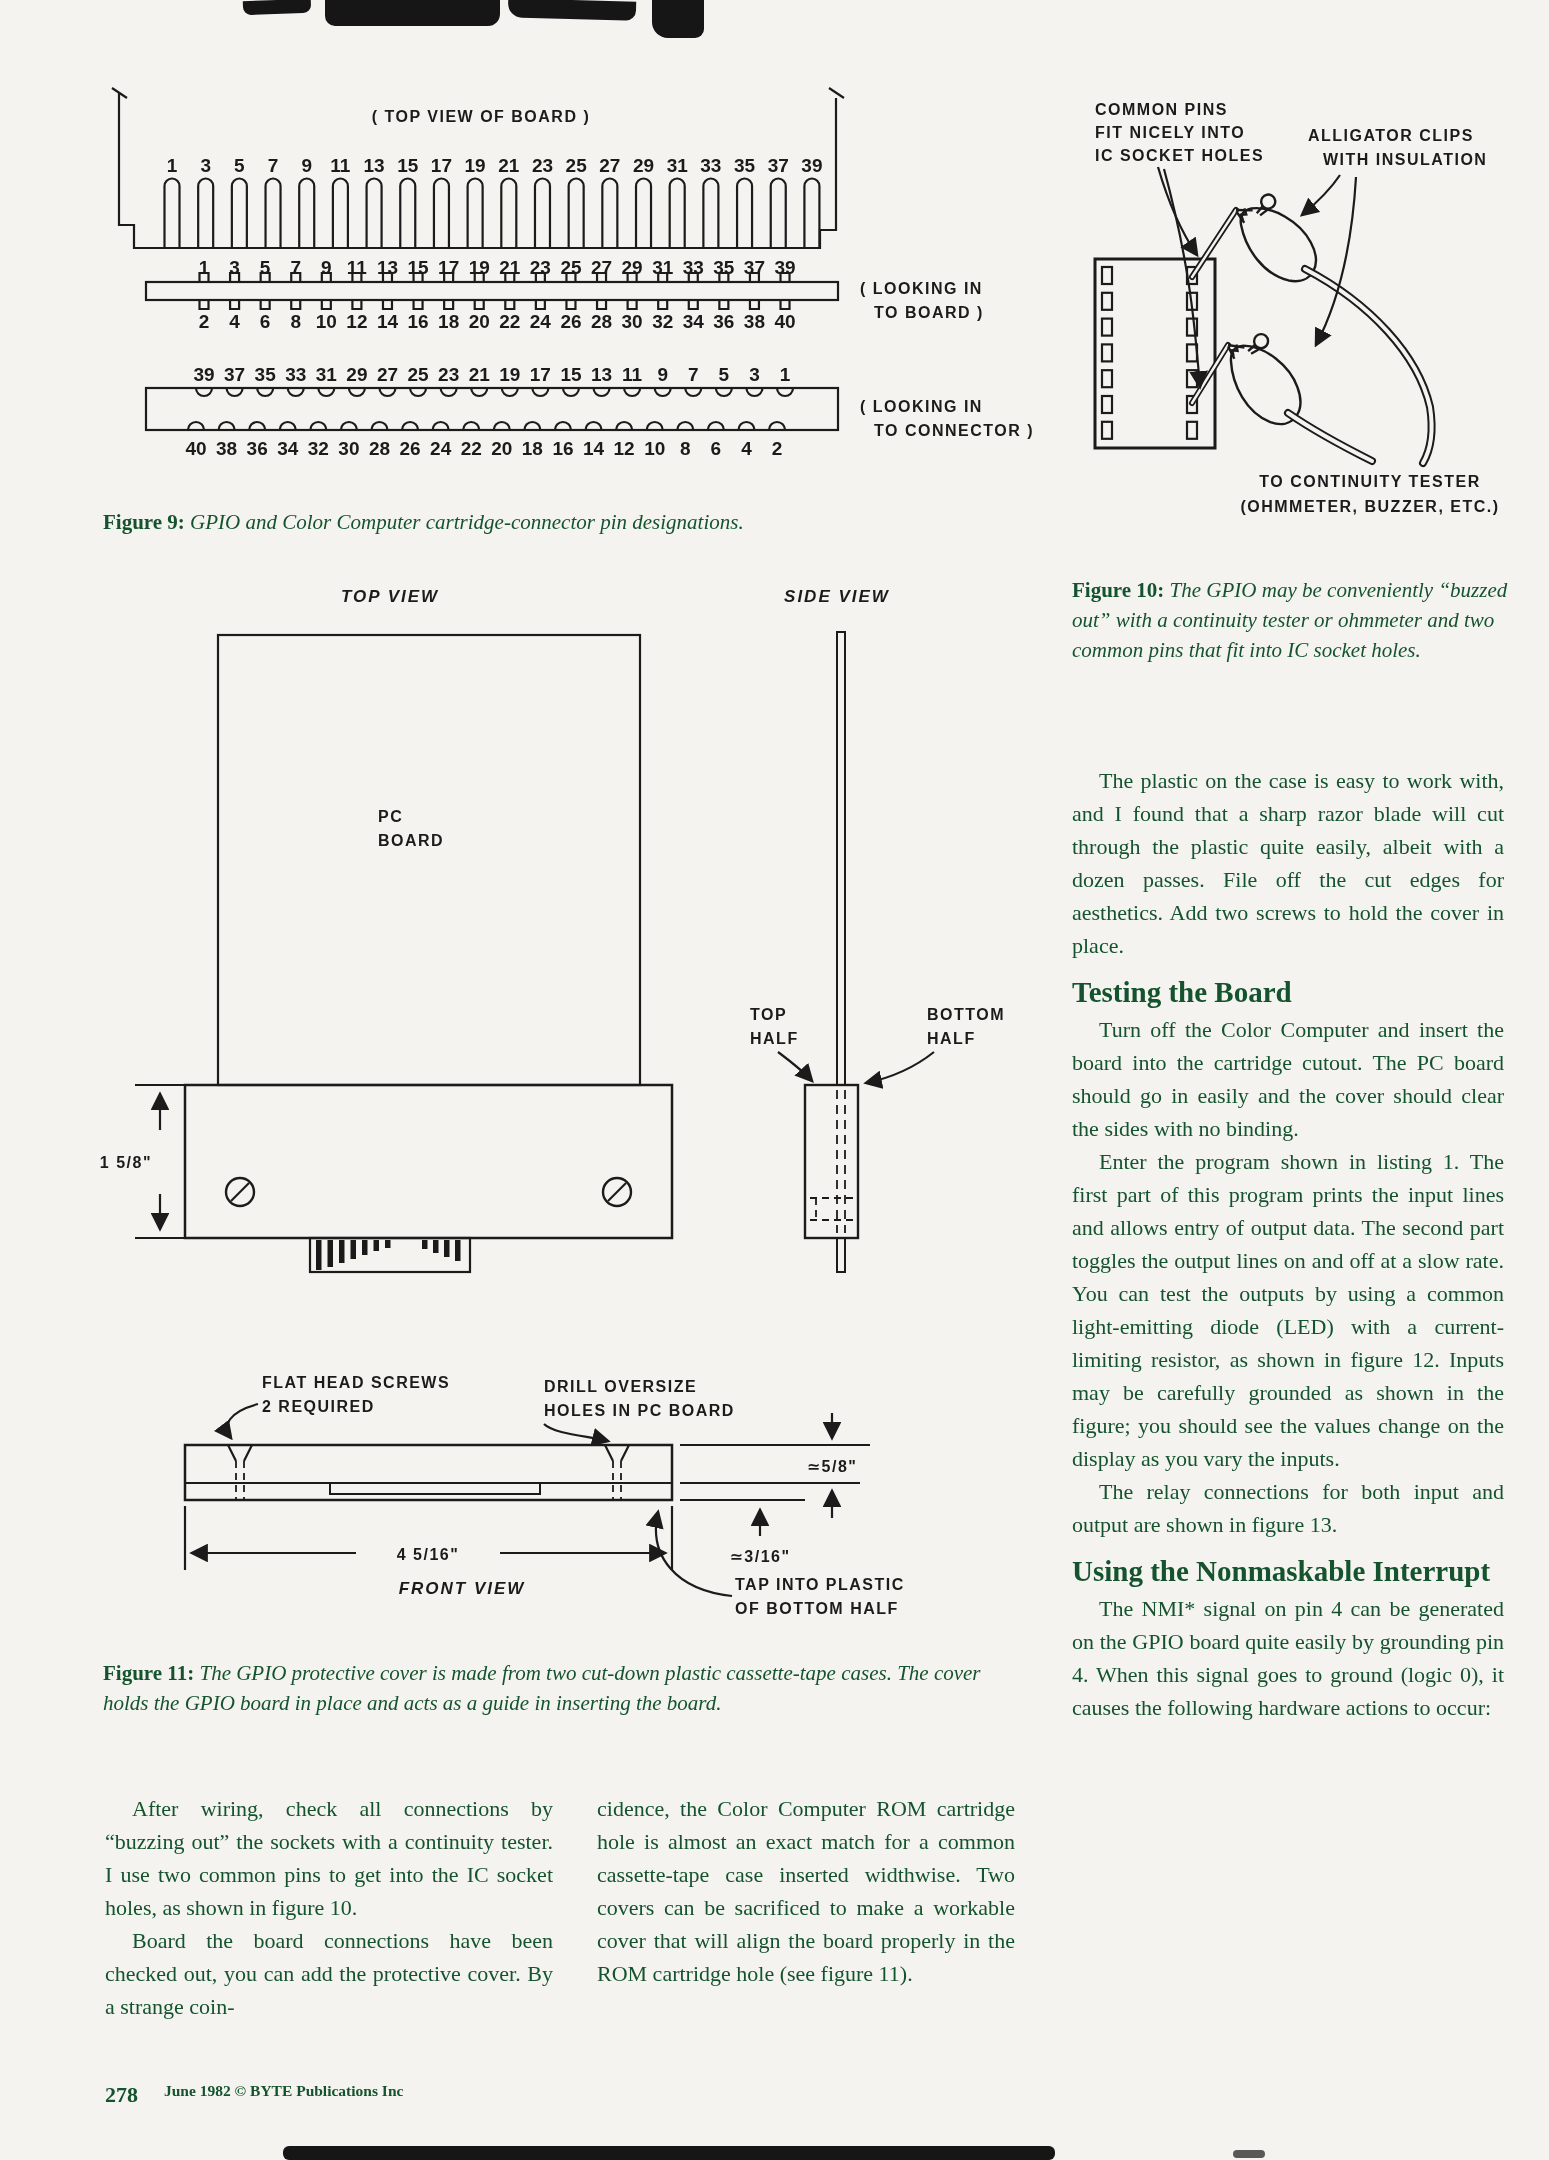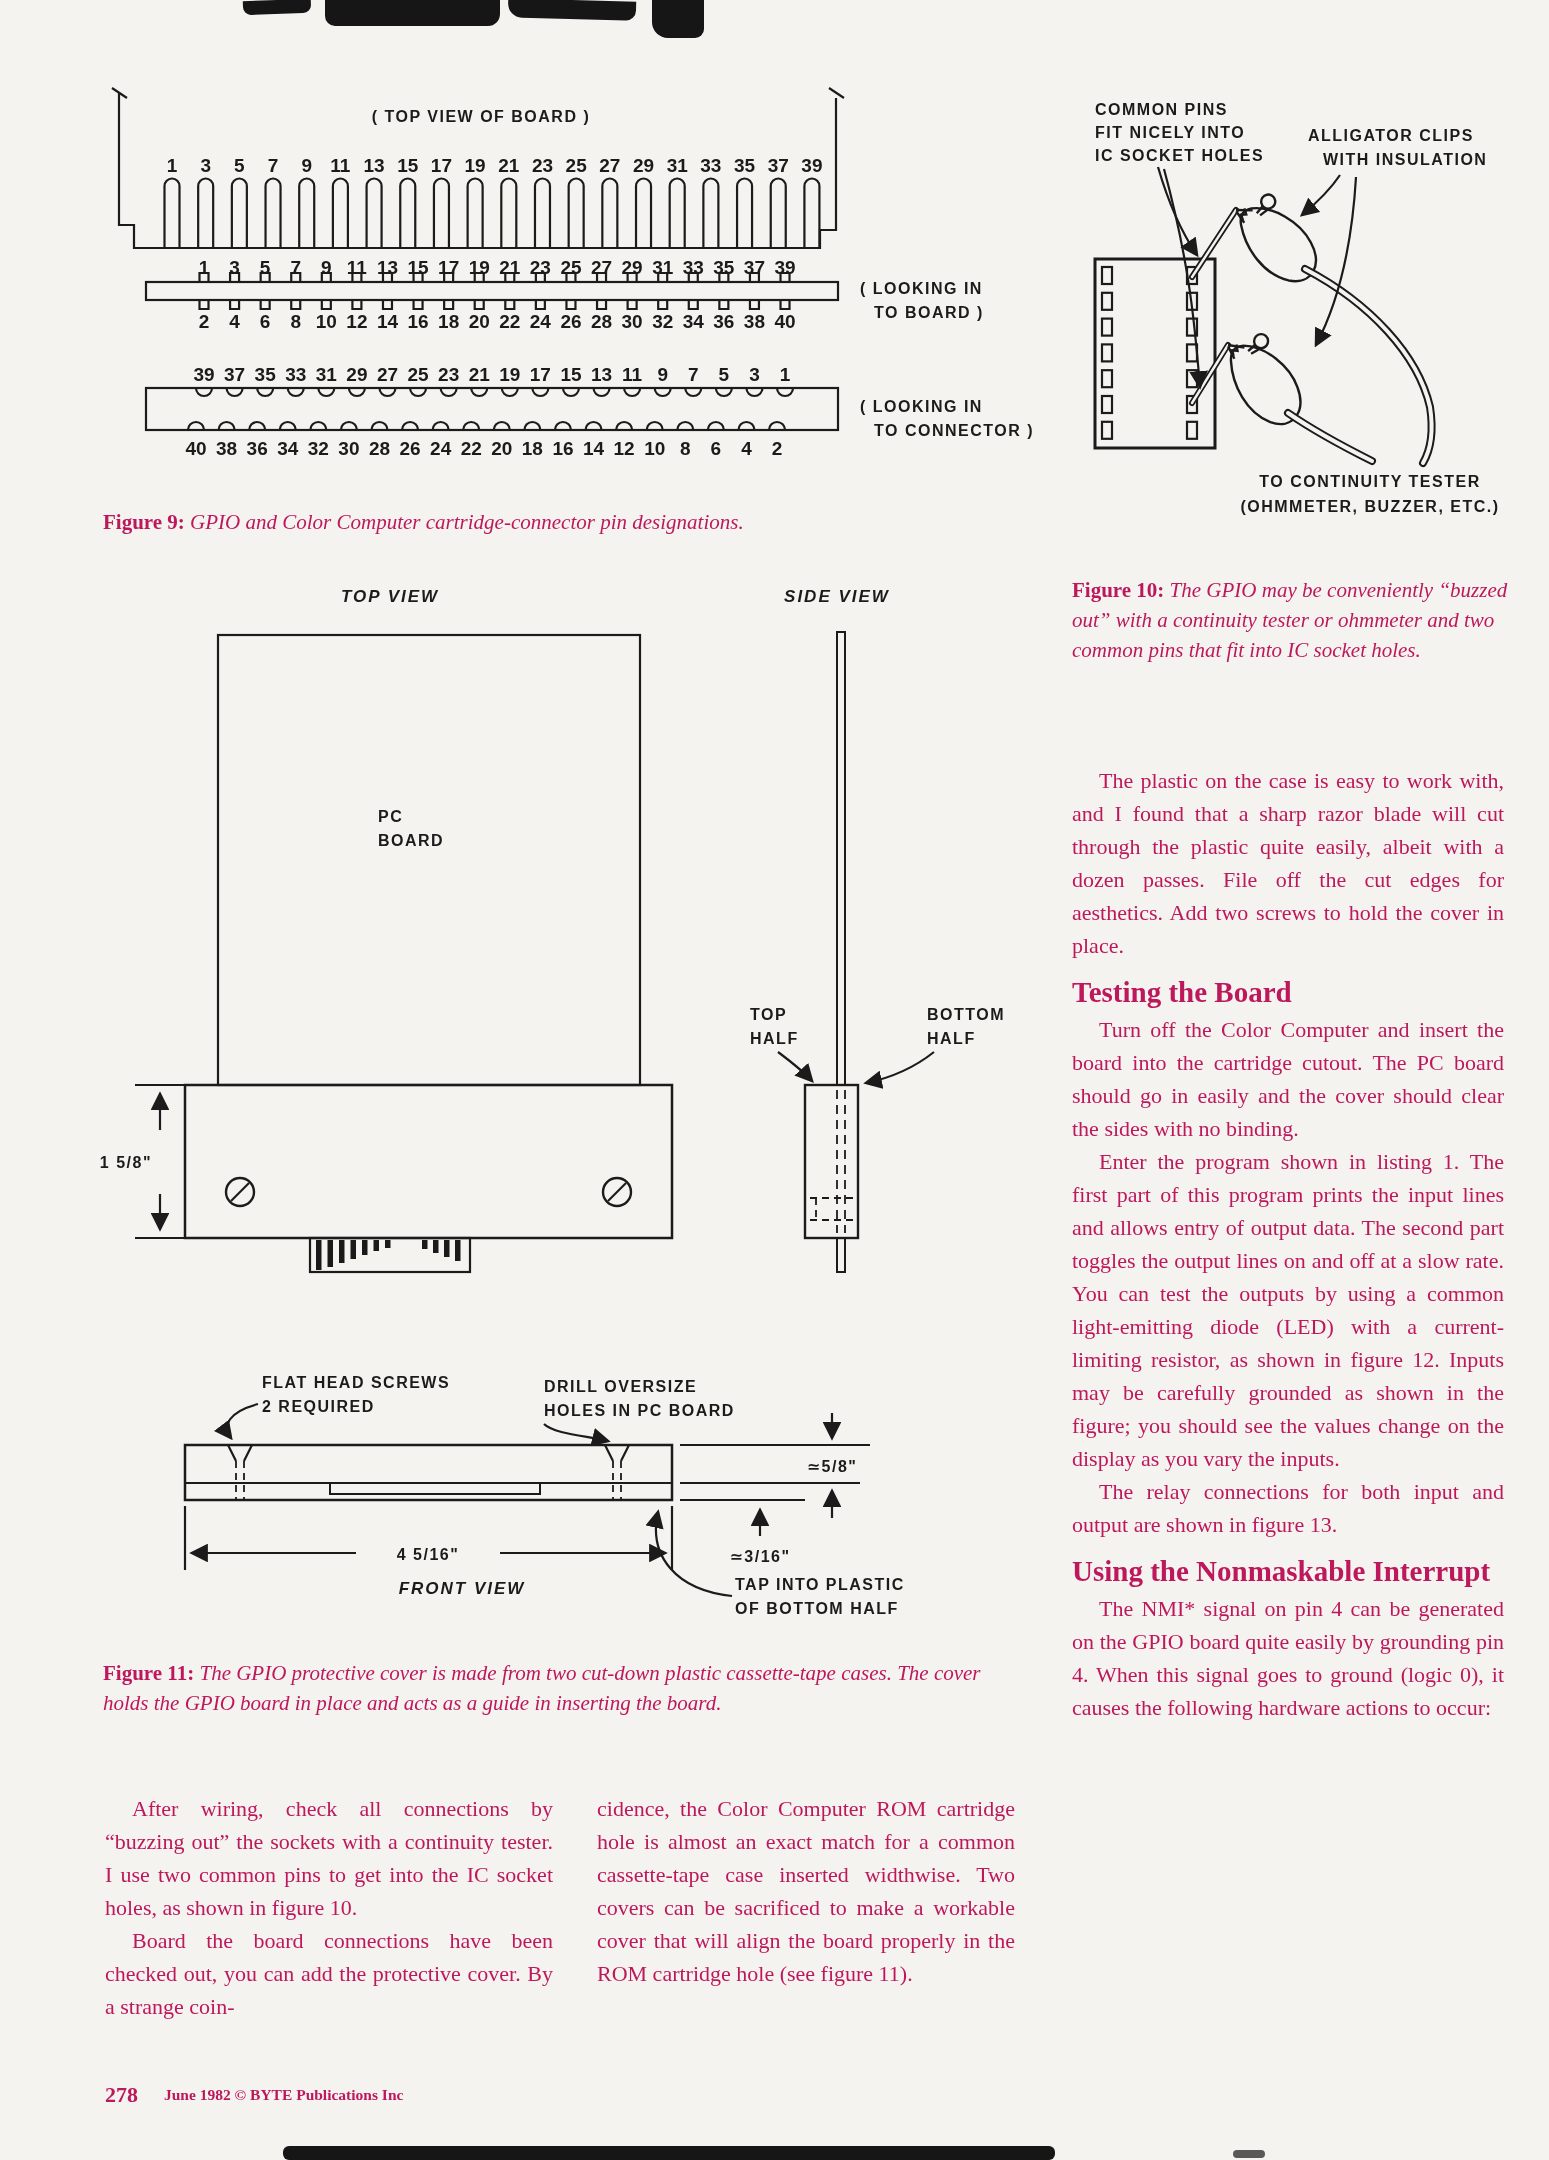--- a/index.html
+++ b/index.html
@@ -1,35 +1,35 @@
 <!DOCTYPE html>
 <html><head>
 <meta charset="utf-8">
 <style>
   html,body{margin:0;padding:0;background:#f4f3ef;}
   #page{position:relative;width:1549px;height:2160px;background:#f4f3ef;overflow:hidden;
-        font-family:"Liberation Serif","DejaVu Serif",serif;color:#be185d;}
+        font-family:"Liberation Serif","DejaVu Serif",serif;color:#14532d;}
   svg{position:absolute;overflow:visible;}
   .ln{fill:none;stroke:#1b1b1b;stroke-width:2.2;}
   .ln3{fill:none;stroke:#1b1b1b;stroke-width:3;}
   .dash{stroke-dasharray:9 6;}
   .dash2{stroke-dasharray:7 5;stroke-width:1.8;}
   .wireB{fill:none;stroke:#1b1b1b;stroke-width:8;stroke-linecap:round;}
   .wireW{fill:none;stroke:#f4f3ef;stroke-width:4;stroke-linecap:round;}
   .num{font:600 19px "Liberation Sans","DejaVu Sans",sans-serif;fill:#1b1b1b;}
   .lbl{font:600 16px "Liberation Sans","DejaVu Sans",sans-serif;fill:#1b1b1b;letter-spacing:1.5px;}
   .lbl-it{font:italic 600 17px "Liberation Sans","DejaVu Sans",sans-serif;fill:#1b1b1b;letter-spacing:2px;}
   .blockfill{fill:#f4f3ef;stroke:#1b1b1b;stroke-width:2.4;}
   .caption{position:absolute;font-size:21px;line-height:30px;font-style:italic;}
   .caption b{font-style:normal;font-weight:700;}
   .coltext{position:absolute;font-size:22px;line-height:33px;text-align:justify;}
   .coltext p{margin:0;text-indent:27px;}
   .coltext p.noindent{text-indent:0;}
   .coltext h3{margin:14px 0 4px 0;font-size:29px;text-indent:0;text-align:left;}
-  #footer{position:absolute;left:105px;top:2082px;display:flex;align-items:center;gap:26px;}
+  #footer{position:absolute;left:105px;top:2082px;display:flex;align-items:flex-start;gap:26px;}
   #footer .pgnum{font-weight:700;font-size:22px;}
   #footer .credit{font-weight:700;font-size:15.5px;}
   .smudge{position:absolute;background:#161616;}
 </style>
 </head>
 <body>
 
 <div id="page">
 
   <div class="smudge" style="left:243px;top:0;width:68px;height:14px;border-radius:0 0 8px 8px;transform:rotate(-2deg);"></div>

